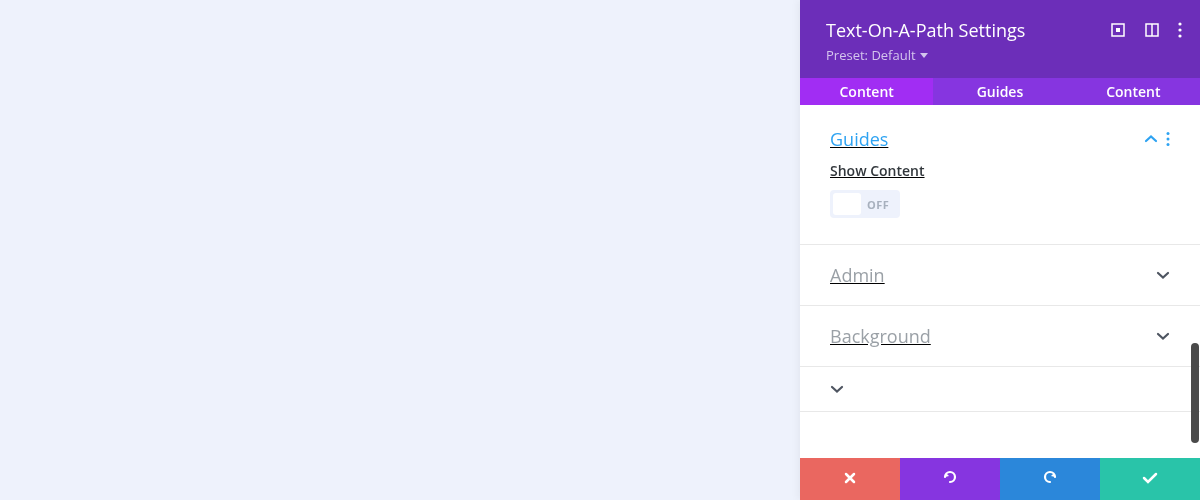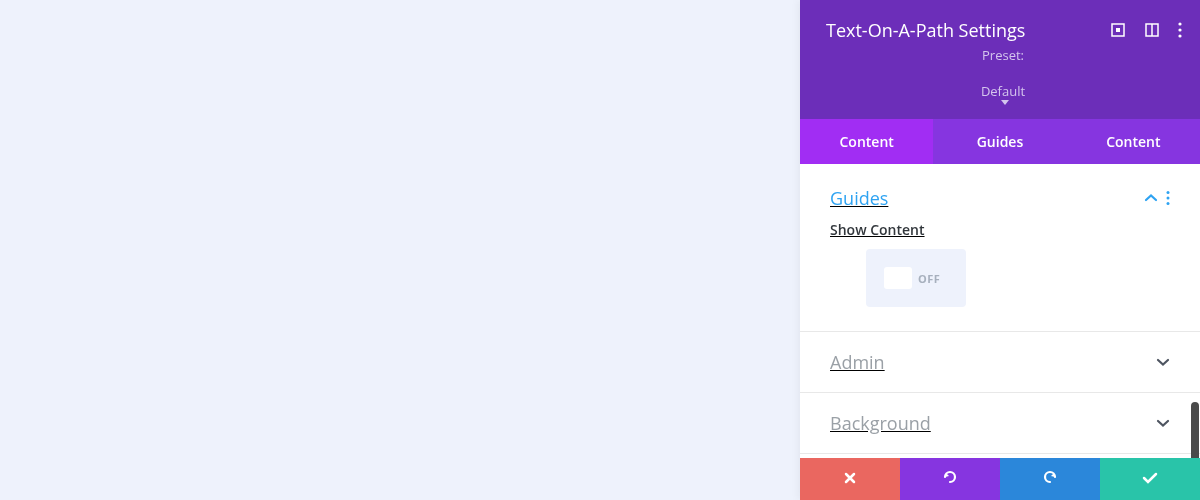--- a/index.html
+++ b/index.html
@@ -43,21 +43,20 @@
       font-size: 18px;
       font-weight: 400;
       margin-bottom: 4px;
     }
     .preset-row {
       display: flex;
       align-items: center;
       font-size: 13px;
       color: #d4c5ed;
       cursor: pointer;
-      flex-direction: column;
     }
     .preset-row .caret-down {
       margin-left: 4px;
       display: inline-block;
     }
     .caret-down svg {
       display: block;
     }
     .header-icons {
       position: absolute;
@@ -70,21 +69,21 @@
     .header-icon {
       color: #fff;
       cursor: pointer;
       display: flex;
       align-items: center;
       justify-content: center;
     }
     .tabs {
       background: #8635e0;
       display: flex;
-      height: 45px;
+      height: 27px;
     }
     .tab {
       flex: 1;
       display: flex;
       align-items: center;
       justify-content: center;
       color: #fff;
       font-size: 14px;
       font-weight: 600;
       cursor: pointer;
@@ -154,24 +153,23 @@
       font-size: 14px;
       color: #32373c;
       font-weight: 600;
       margin-bottom: 10px;
     }
     .toggle-switch {
       display: inline-flex;
       align-items: center;
       background: #eef2fc;
       border-radius: 4px;
-      padding: 18px;
+      padding: 3px;
       cursor: pointer;
       user-select: none;
-      margin-left: 36px;
     }
     .toggle-handle {
       width: 28px;
       height: 22px;
       background: #fff;
       border-radius: 3px;
     }
     .toggle-label {
       font-size: 11px;
       font-weight: 700;

